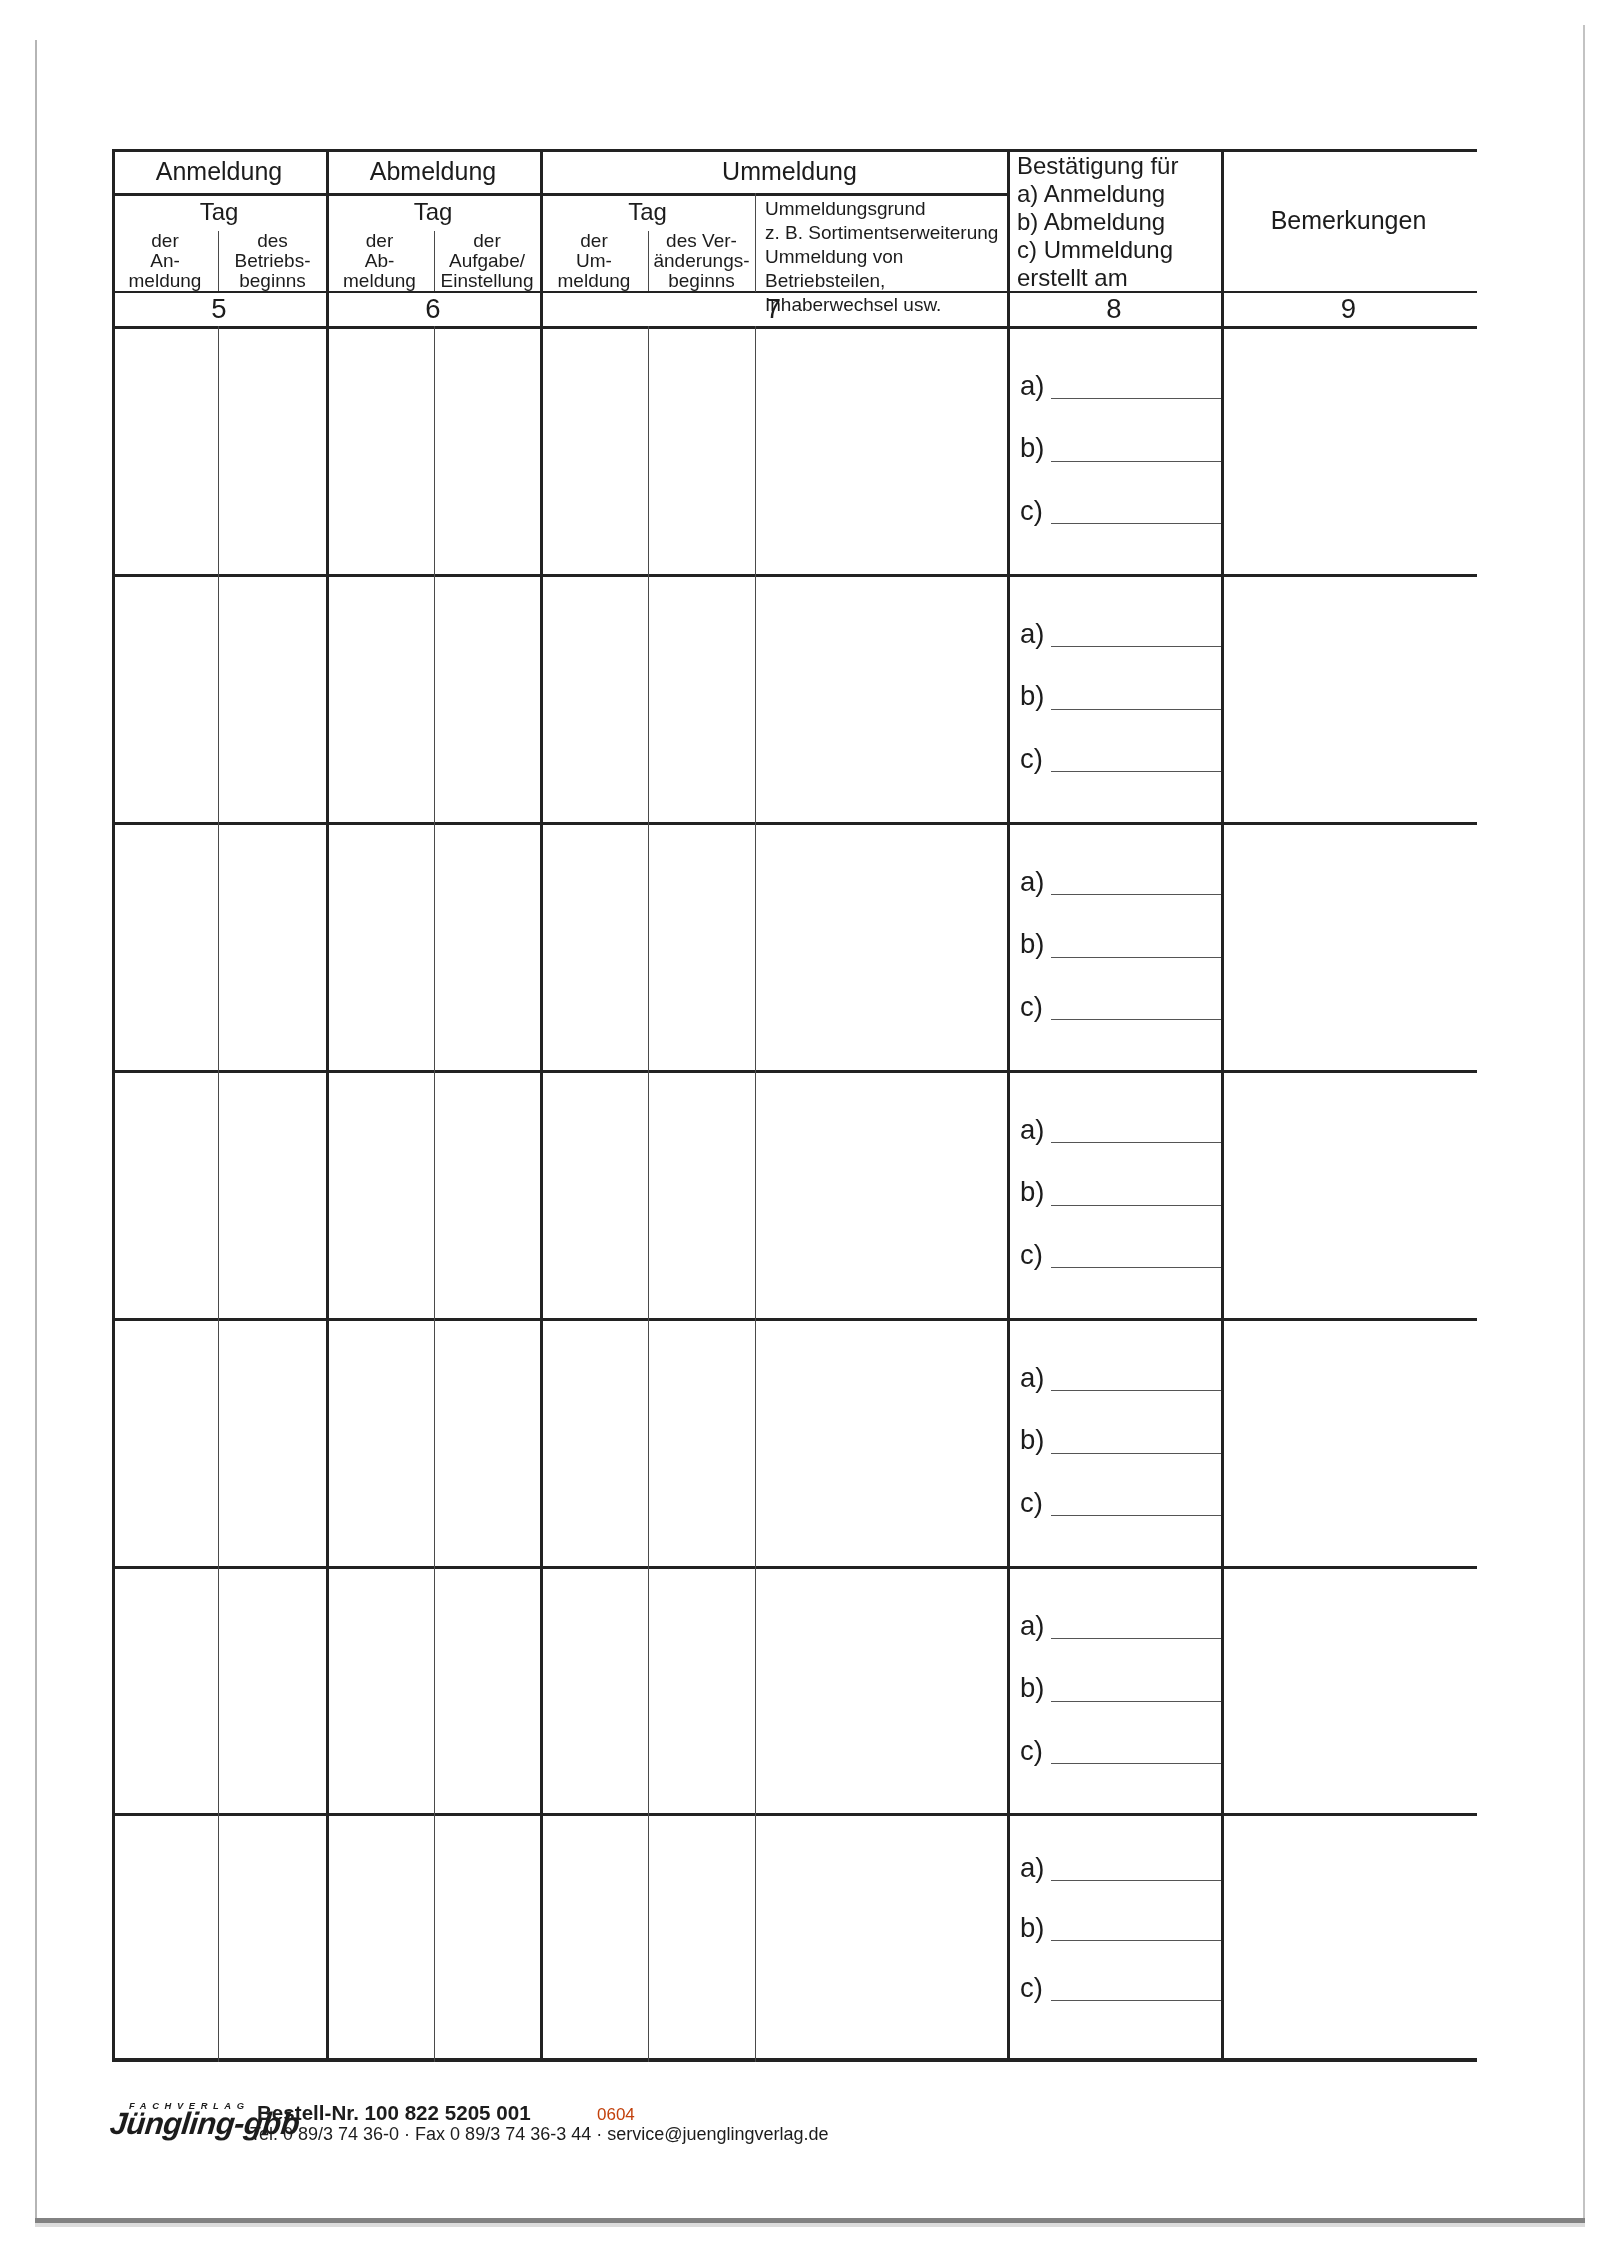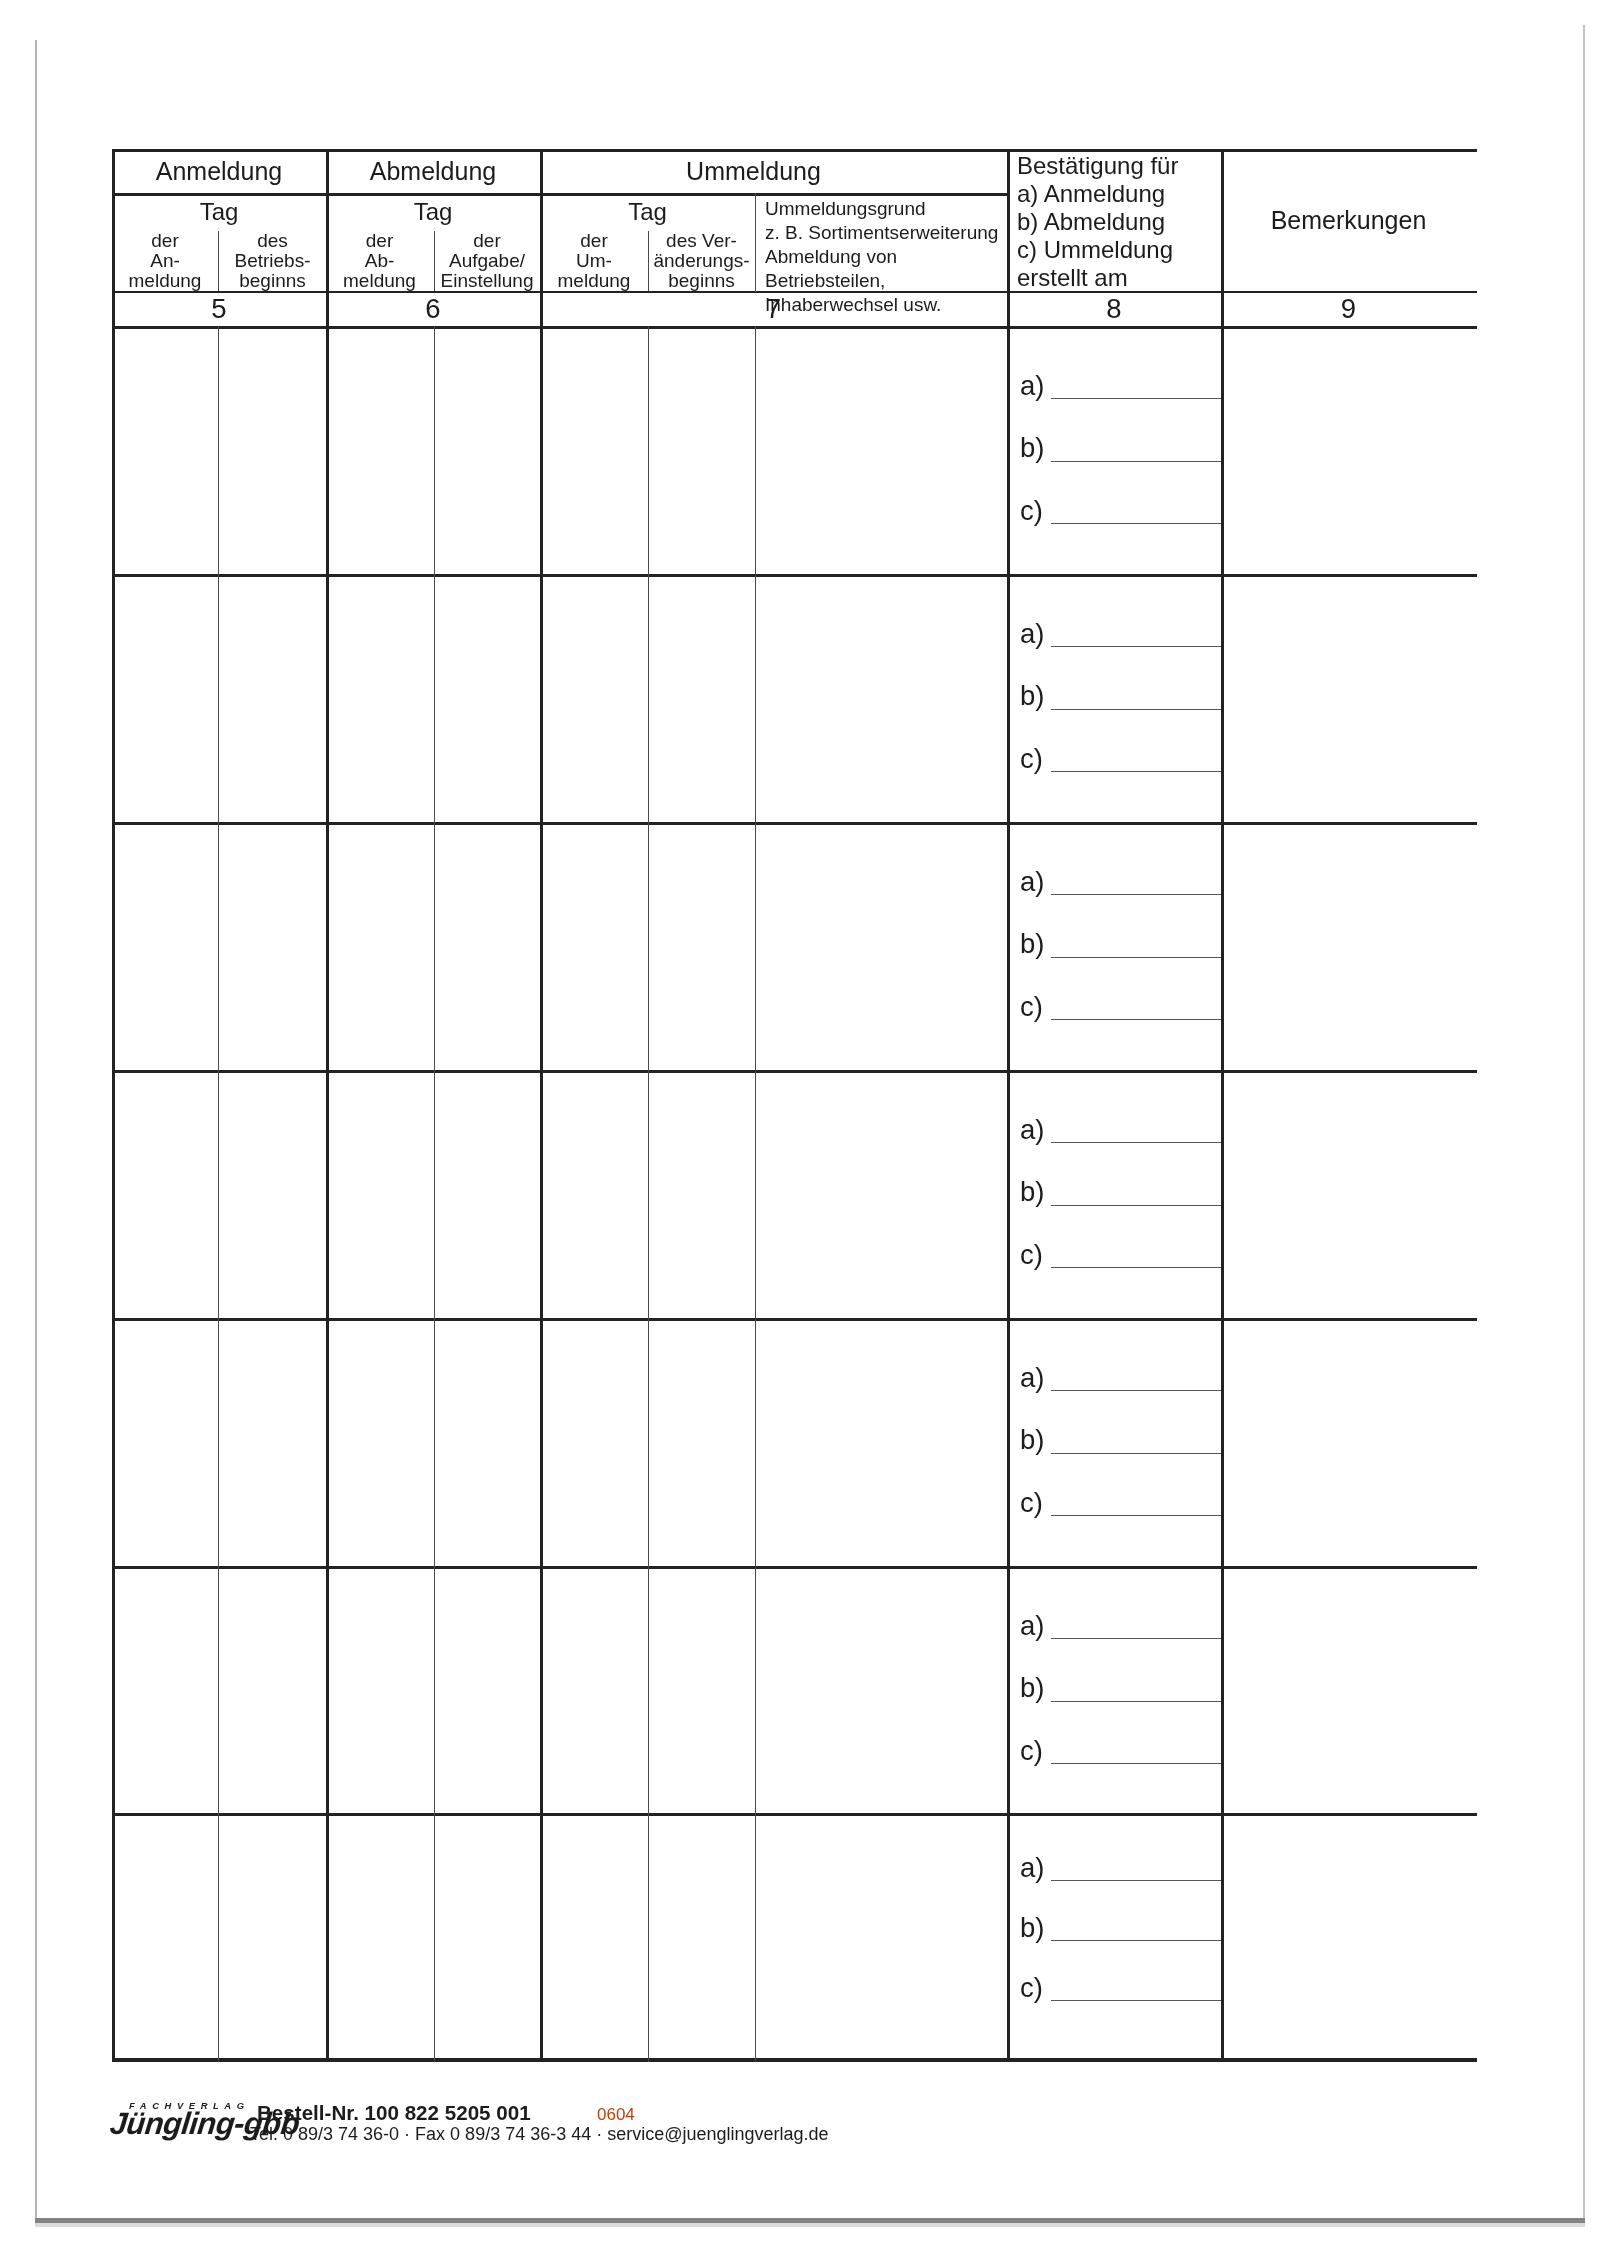--- a/index.html
+++ b/index.html
@@ -72,21 +72,21 @@
     <div class="vline thin" style="left:536px;top:177px;width:1.2px;height:1736px;"></div>
     <div class="vline thin" style="left:643px;top:44px;width:1.2px;height:99px;"></div>
     <div class="vline thin" style="left:643px;top:177px;width:1.2px;height:1736px;"></div>
 
     <div class="cell grouplabel" style="left:0;top:0;width:214px;height:44px;">
         <span>Anmeldung</span>
       </div>
     <div class="cell grouplabel" style="left:214px;top:0;width:214px;height:44px;">
         <span>Abmeldung</span>
       </div>
-    <div class="cell grouplabel" style="left:408px;top:0;width:467px;height:44px;">
+    <div class="cell grouplabel" style="left:444px;top:0;width:467px;height:44px;">
         <span>Ummeldung</span>
       </div>
 
     <div class="cell taglabel" style="left:0;top:44px;width:214px;height:37px;">
         <span>Tag</span>
       </div>
     <div class="cell taglabel" style="left:214px;top:44px;width:214px;height:37px;">
         <span>Tag</span>
       </div>
     <div class="cell taglabel" style="left:428px;top:44px;width:215px;height:37px;">
@@ -120,21 +120,21 @@
     </div>
     <div class="cell stack" style="left:536px;top:82px;width:107px;height:60px;">
       <span>des Ver-</span>
       <span>änderungs-</span>
       <span>beginns</span>
     </div>
 
     <div class="textblock reason" style="left:653px;top:44px;width:240px;height:99px;">
       <div>Ummeldungsgrund</div>
       <div>z. B. Sortimentserweiterung</div>
-      <div>Abmeldung von Betriebsteilen,</div>
+      <div>Ummeldung von Betriebsteilen,</div>
       <div>Inhaberwechsel usw.</div>
     </div>
 
     <div class="textblock confirm" style="left:905px;top:0;width:204px;height:142px;">
       <div>Bestätigung für</div>
       <div>a) Anmeldung</div>
       <div>b) Abmeldung</div>
       <div>c) Ummeldung</div>
       <div>erstellt am</div>
     </div>

